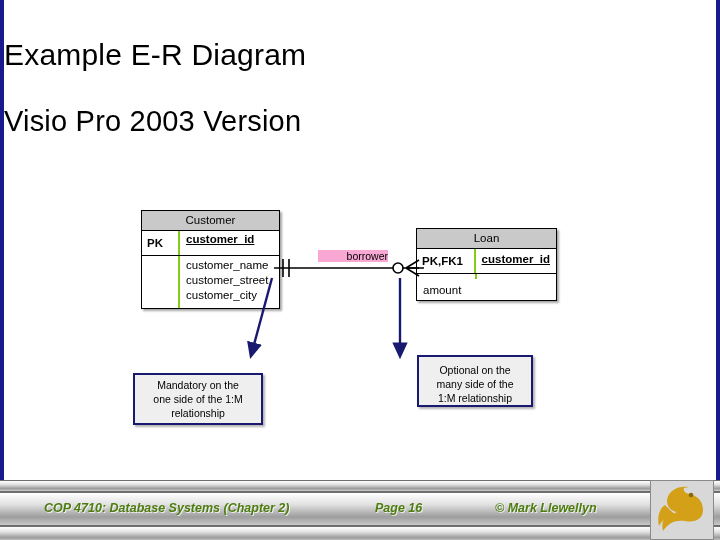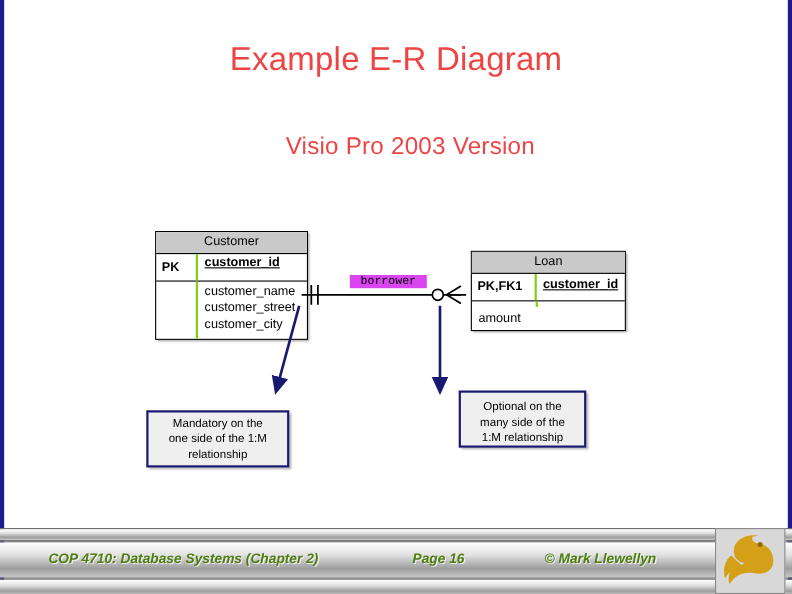--- a/index.html
+++ b/index.html
@@ -11,25 +11,25 @@
   }
   
   .edge{position:absolute;top:0;bottom:0;width:4px;background:#1a1a8c;}
   .edge.left{left:0;}
   .edge.right{right:0;}
 
   .slide{position:absolute;left:4px;top:0;right:4px;bottom:0;background:#fff;}
 
   
   .title{
-    position:absolute;left:0;right:0;text-align:center;
-    color:#ef4444;font-weight:400;letter-spacing:.2px;
+    position:absolute;left:0;right:0;text-align:left;
+    color:#000000;font-weight:400;letter-spacing:.2px;
   }
   #title-main{top:38px;font-size:30px;}
-  #title-sub{top:120px;font-size:22px;padding-left:26px;}
+  #title-sub{top:105px;font-size:29px;}
 
   
   .entity{position:absolute;border:1px solid #000;background:#fff;
           box-shadow:2px 2px 2px rgba(0,0,0,.35);}
   .entity .ehead{
     background:#c9c9c9;border-bottom:1px solid #000;
     text-align:center;font-size:11.5px;color:#000;
     line-height:19px;height:19px;
   }
   .erow{display:flex;border-bottom:1px solid #000;}
@@ -40,33 +40,33 @@
   .efields .pk{font-weight:bold;text-decoration:underline;}
   .efields .attr{display:block;line-height:15px;}
 
   #entity-customer{left:137px;top:210px;width:137px;}
   #entity-customer .ekey{width:38px;}
   #entity-customer .r1{height:24px;}
   #entity-customer .r1 .ekey{height:24px;}
   #entity-customer .r2{height:52px;}
   #entity-customer .r2 .ekey{height:52px;}
 
-  #entity-loan{left:424px;top:228px;width:139px;}
+  #entity-loan{left:412px;top:228px;width:139px;}
   #entity-loan .ekey{width:60px;}
   #entity-loan .r1{height:24px;}
   #entity-loan .r1 .ekey{height:24px;}
   #entity-loan .r2{height:26px;flex-direction:column;}
   #entity-loan .r2 .ekey{height:26px;}
   #entity-loan .efields{padding-top:4px;}
 
   
   #relationship{position:absolute;left:270px;top:250px;width:150px;height:36px;}
   #rel-label{
-    position:absolute;left:44px;top:0px;width:70px;text-align:center;
-    font-size:10.5px;color:#000;background:#d946ef;font-family:Liberation Mono, monospace;
+    position:absolute;left:44px;top:0px;width:70px;text-align:right;
+    font-size:10.5px;color:#000;background:#f9a8d4;
   }
 
   
   .callout{
     position:absolute;border:2px solid #191970;background:#efefef;
     text-align:center;font-size:10.5px;color:#000;line-height:14px;
     display:flex;align-items:center;justify-content:center;
     box-shadow:2px 2px 2px rgba(0,0,0,.3);
   }
   #callout-left{left:129px;top:373px;width:126px;height:48px;}

